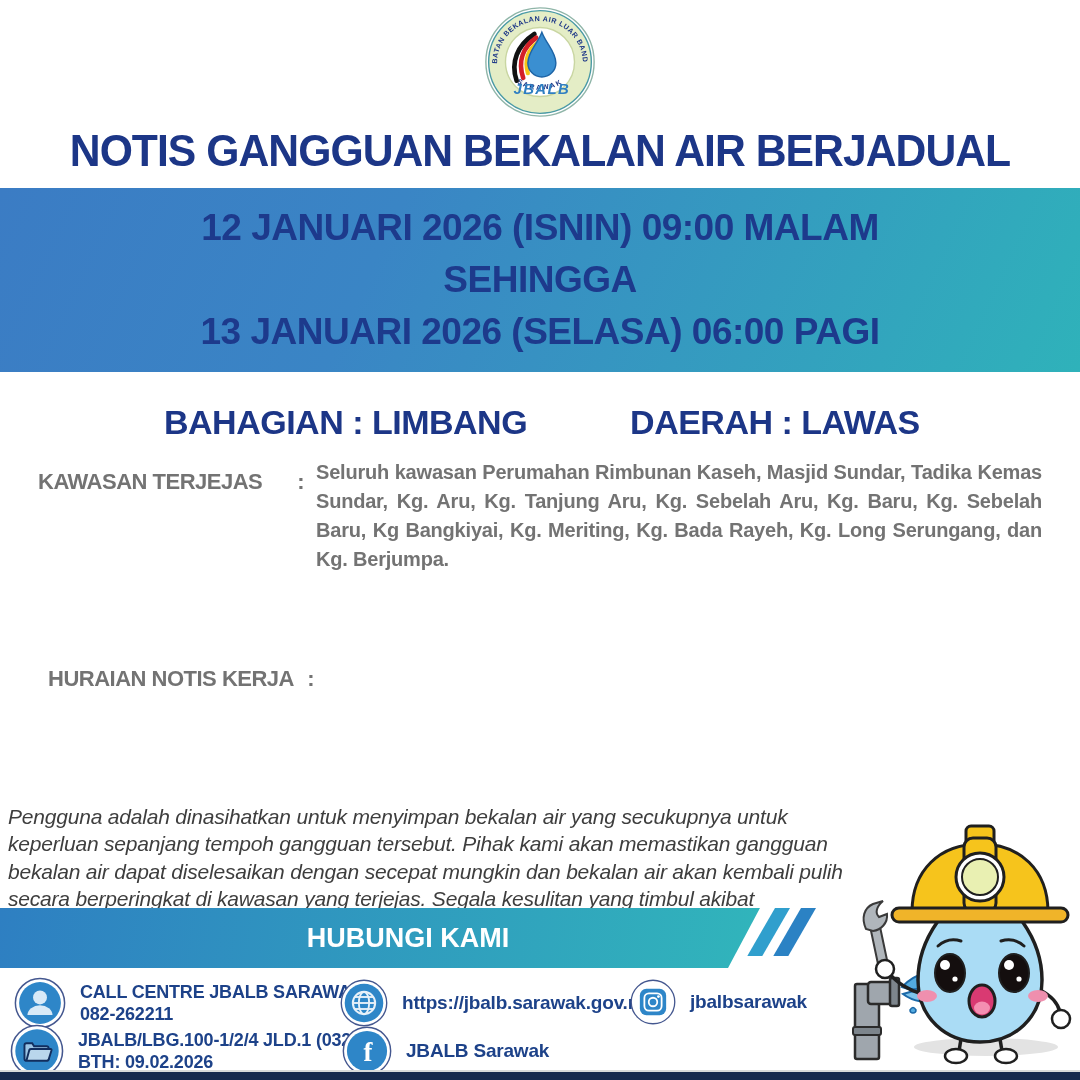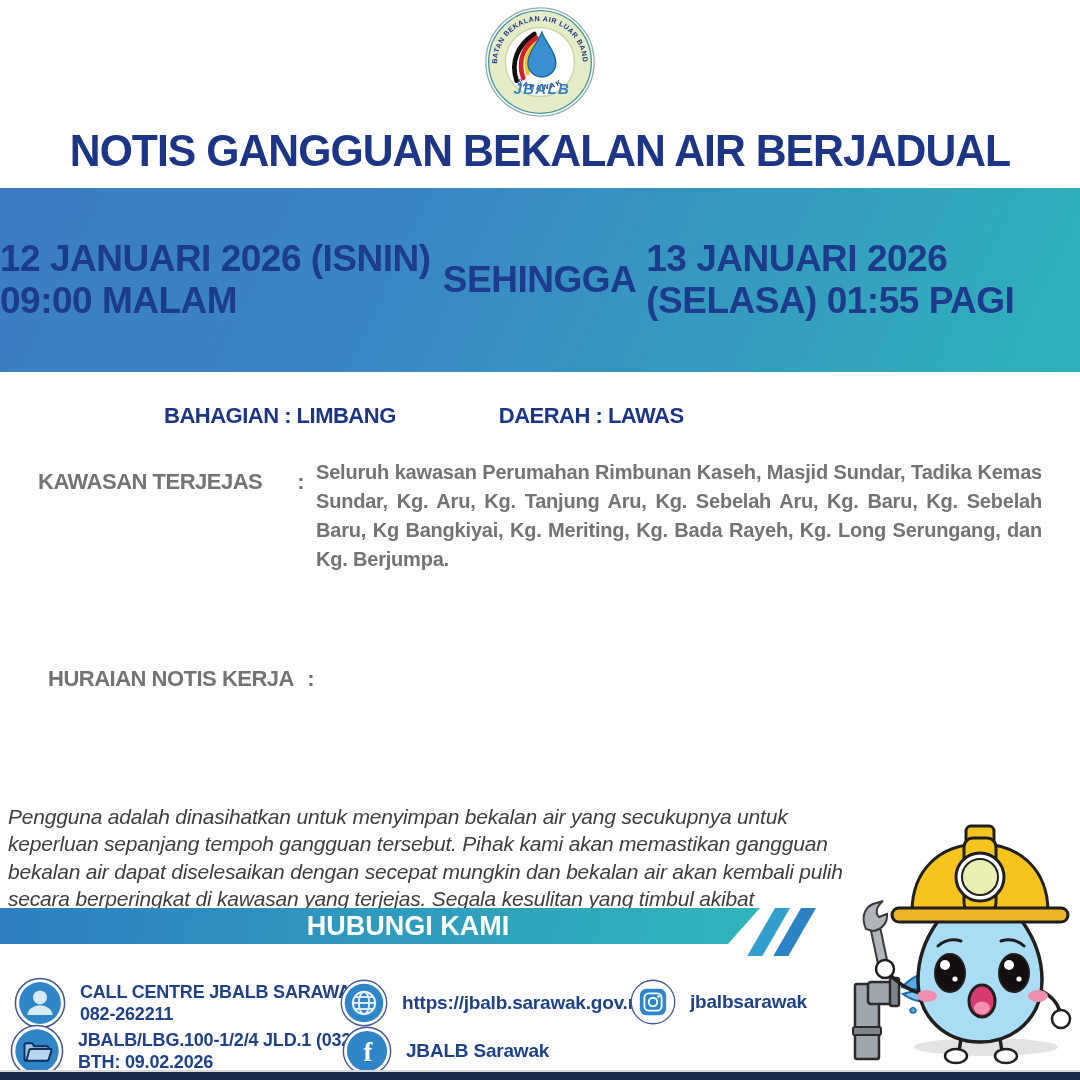--- a/index.html
+++ b/index.html
@@ -32,38 +32,38 @@
     transform: scaleX(0.97);
   }
 
   
   .banner {
     position: absolute;
     top: 188px; left: 0;
     width: 1080px; height: 184px;
     background: linear-gradient(115deg, #3b7cc4 0%, #3a85c5 35%, #2fb2ba 100%);
     display: flex;
-    flex-direction: row;
+    flex-direction: column;
     align-items: center;
     justify-content: center;
     gap: 10px;
     color: #1d3a8c;
     font-weight: bold;
   }
   .banner .line { font-size: 37px; letter-spacing: -0.5px; }
 
   
   .location-row {
     position: absolute;
     top: 403px; left: 164px;
     display: flex;
     gap: 103px;
     color: #1c3687;
     font-weight: bold;
-    font-size: 22px;
+    font-size: 34px;
     letter-spacing: -0.5px;
   }
 
   
   .info-section {
     position: absolute;
     left: 38px;
     width: 1004px;
     display: grid;
     grid-template-columns: 248px 30px 1fr;
@@ -91,21 +91,21 @@
     font-size: 21px;
     line-height: 1.3;
     color: #3e3e3e;
     letter-spacing: -0.2px;
   }
 
   
   .contact-bar {
     position: absolute;
     top: 908px; left: 0;
-    width: 760px; height: 36px;
+    width: 760px; height: 60px;
     background: linear-gradient(100deg, #2e7fc2 0%, #31b5bb 100%);
     clip-path: polygon(0 0, 100% 0, calc(100% - 32px) 100%, 0 100%);
     display: flex;
     align-items: center;
     justify-content: center;
   }
   .contact-bar .bar-title {
     color: #ffffff;
     font-weight: bold;
     font-size: 27px;
@@ -175,21 +175,21 @@
       <path d="M62,28 C57,41 47,49 47,61 A15,15 0 0 0 77,61 C77,49 67,41 62,28 Z" fill="#3a8fd1" stroke="#1d64a6" stroke-width="1.5"></path>
       <text x="62" y="94" text-anchor="middle" font-size="16" font-weight="bold" font-style="italic" fill="#2f7fc2" letter-spacing="1.5" font-family="Liberation Sans, sans-serif">JBALB</text>
     </svg>
   </div>
 
   <h1 class="page-title">NOTIS GANGGUAN BEKALAN AIR BERJADUAL</h1>
 
   <section class="banner">
     <div class="line">12 JANUARI 2026 (ISNIN) 09:00 MALAM</div>
     <div class="line">SEHINGGA</div>
-    <div class="line">13 JANUARI 2026 (SELASA) 01:55 PAGI</div>
+    <div class="line">13 JANUARI 2026 (SELASA) 06:00 PAGI</div>
   </section>
 
   <div class="location-row">
     <span>BAHAGIAN : LIMBANG</span>
     <span>DAERAH : LAWAS</span>
   </div>
 
   <section class="info-section kawasan">
     <div class="info-label">KAWASAN TERJEJAS</div>
     <div class="info-colon">:</div>

